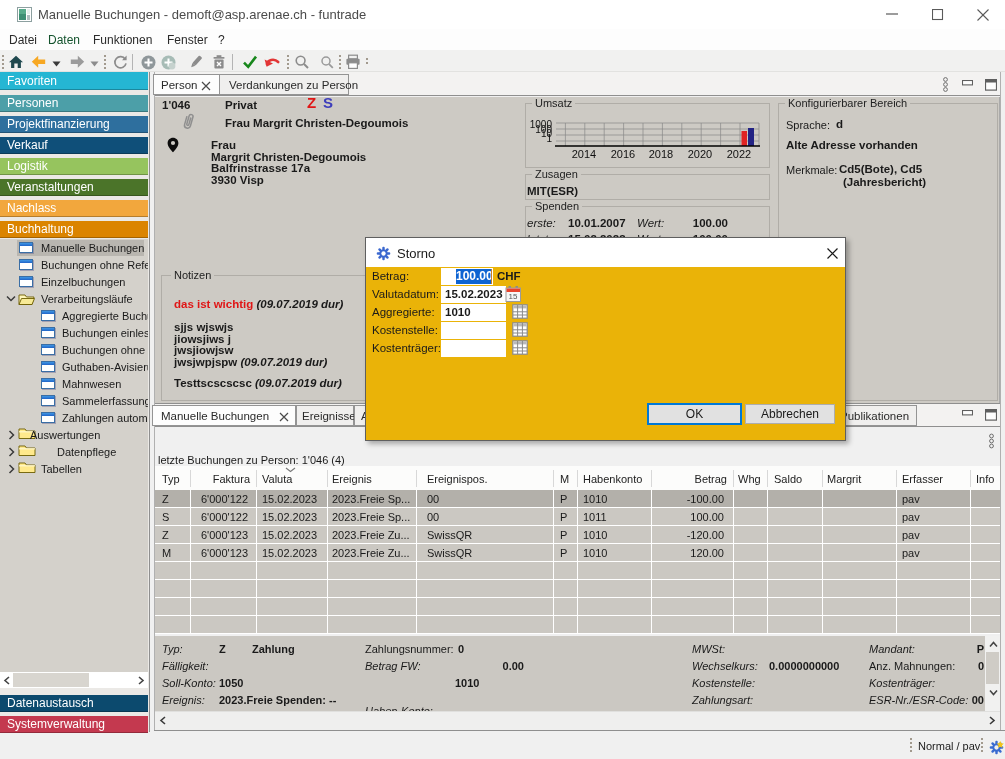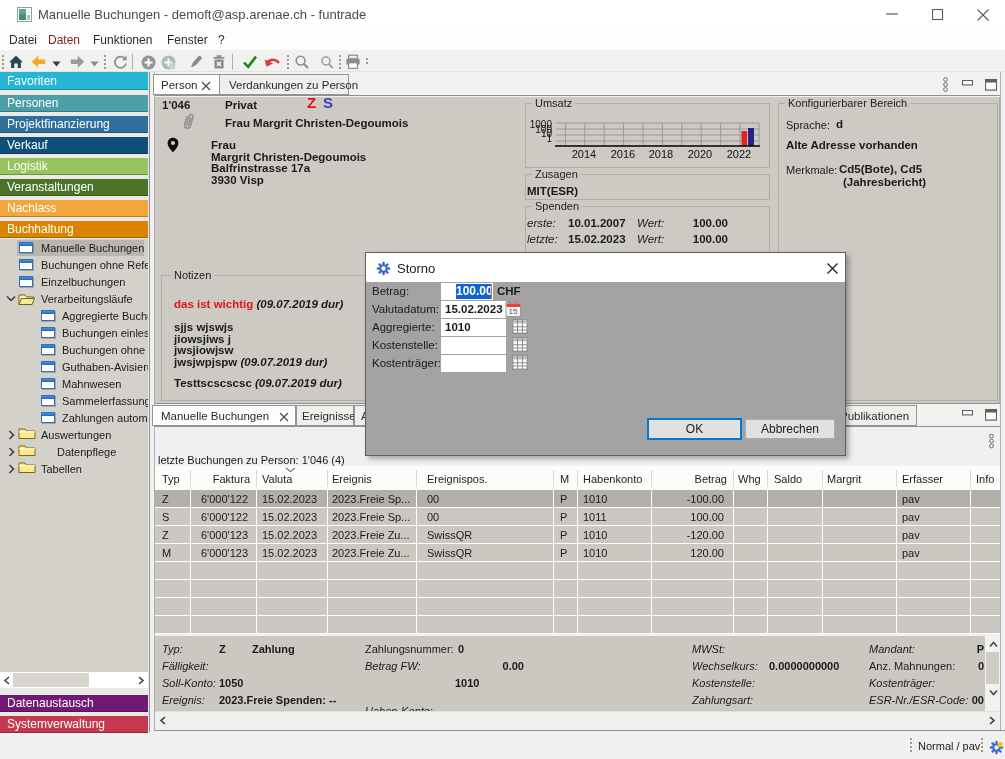--- a/index.html
+++ b/index.html
@@ -39,21 +39,21 @@
 <svg class="a" style="left:932px;top:9px" width="12" height="12">
     <rect x="0.5" y="0.5" width="10" height="10" fill="none" stroke="#5a5a5a" stroke-width="1.1"></rect>
   </svg>
 <svg class="a" style="left:977px;top:9px" width="12" height="12">
     <line x1="0.5" y1="0.5" x2="11.5" y2="11.5" stroke="#5a5a5a" stroke-width="1.1"></line>
     <line x1="11.5" y1="0.5" x2="0.5" y2="11.5" stroke="#5a5a5a" stroke-width="1.1"></line>
   </svg>
 
 <div class="a" style="left:0;top:29px;width:1005px;height:21px;background:#fdfdfd"></div>
 <div class="a" style="left:9px;top:33px;font-size:12px;line-height:15px;color:#2b2b2b">Datei</div>
-<div class="a" style="left:48px;top:33px;font-size:12px;line-height:15px;color:#7f1d1d">Daten</div>
+<div class="a" style="left:48px;top:33px;font-size:12px;line-height:15px;color:#14532d">Daten</div>
 <div class="a" style="left:93px;top:33px;font-size:12px;line-height:15px;color:#2b2b2b">Funktionen</div>
 <div class="a" style="left:167px;top:33px;font-size:12px;line-height:15px;color:#2b2b2b">Fenster</div>
 <div class="a" style="left:218px;top:33px;font-size:12px;line-height:15px;color:#2b2b2b">?</div>
 
 <div class="a" style="left:0;top:50px;width:1005px;height:22px;background:#f1f1f0;border-bottom:1px solid #e2e2e0"></div>
 <div class="dotsep" style="left:2px;top:55px;height:14px"></div>
 <svg class="gi" style="left:8px;top:54px" width="16" height="16">
     <path d="M1 8.2 L8 1.8 L15 8.2 H12.9 V14 H9.7 V9.6 H6.3 V14 H3.1 V8.2 Z" fill="#20494f"></path>
   </svg>
 <svg class="gi" style="left:31px;top:55px" width="15" height="14">
@@ -171,38 +171,38 @@
 <div class="trow" style="top:393px;padding-left:62px">Sammelerfassung Sp</div>
 <div class="wicon" style="left:41px;top:412px"></div>
 <div class="trow" style="top:410px;padding-left:62px">Zahlungen automatisch</div>
 <svg class="a" style="left:8px;top:430px" width="7" height="10">
     <path d="M1.5 1 L5.5 5 L1.5 9" stroke="#3a3a3a" stroke-width="1.5" fill="none"></path>
   </svg>
 <svg class="a" style="left:18px;top:427px" width="18" height="13">
     <path d="M1 11.5 V2 h6 l1.5 2 H17 v7.5 z" fill="#ffe98c" stroke="#6b5c00" stroke-width="0.9"></path>
     <path d="M1 4.8 H17" stroke="#fff8cf" stroke-width="1.2"></path>
   </svg>
-<div class="trow" style="top:427px;padding-left:41px">Auswertungen</div>
+<div class="trow" style="top:427px;padding-left:30px">Auswertungen</div>
 <svg class="a" style="left:8px;top:447px" width="7" height="10">
     <path d="M1.5 1 L5.5 5 L1.5 9" stroke="#3a3a3a" stroke-width="1.5" fill="none"></path>
   </svg>
 <svg class="a" style="left:18px;top:444px" width="18" height="13">
     <path d="M1 11.5 V2 h6 l1.5 2 H17 v7.5 z" fill="#ffe98c" stroke="#6b5c00" stroke-width="0.9"></path>
     <path d="M1 4.8 H17" stroke="#fff8cf" stroke-width="1.2"></path>
   </svg>
 <div class="trow" style="top:444px;padding-left:57px">Datenpflege</div>
 <svg class="a" style="left:8px;top:464px" width="7" height="10">
     <path d="M1.5 1 L5.5 5 L1.5 9" stroke="#3a3a3a" stroke-width="1.5" fill="none"></path>
   </svg>
 <svg class="a" style="left:18px;top:461px" width="18" height="13">
     <path d="M1 11.5 V2 h6 l1.5 2 H17 v7.5 z" fill="#ffe98c" stroke="#6b5c00" stroke-width="0.9"></path>
     <path d="M1 4.8 H17" stroke="#fff8cf" stroke-width="1.2"></path>
   </svg>
 <div class="trow" style="top:461px;padding-left:41px">Tabellen</div>
-<div class="shead" style="top:695px;background:#701a75">Datenaustausch</div>
+<div class="shead" style="top:695px;background:#0c4a6e">Datenaustausch</div>
 <div class="shead" style="top:716px;background:#c4394f">Systemverwaltung</div>
 <div class="a" style="left:0;top:733px;width:151px;height:26px;background:#f0f0f0"></div>
 
 <div class="a" style="left:154px;top:72px;width:847px;height:24px;background:#f3f2f1;border-bottom:1px solid #8f8f8f;border-left:1px solid #b5b5b5"></div>
 <div class="tab tabact" style="left:153px;top:74px;width:67px">
   <span style="position:absolute;left:7px;top:1px">Person</span>
   <svg style="position:absolute;left:47px;top:6px" width="10" height="10">
       <path d="M1 1 L9 9 M9 1 L1 9" stroke="#4a4a4a" stroke-width="1.2"></path>
     </svg>
 </div>
@@ -490,21 +490,21 @@
       <rect x="6.7" y="0.8" width="2.6" height="14.4" rx="1.1"></rect>
       <rect x="6.7" y="0.8" width="2.6" height="14.4" rx="1.1" transform="rotate(45 8 8)"></rect>
       <rect x="6.7" y="0.8" width="2.6" height="14.4" rx="1.1" transform="rotate(90 8 8)"></rect>
       <rect x="6.7" y="0.8" width="2.6" height="14.4" rx="1.1" transform="rotate(135 8 8)"></rect>
       <circle cx="8" cy="8" r="4.4"></circle>
     </g>
     <circle cx="8" cy="8" r="2.3" fill="#f0f0f0"></circle>
     <path d="M12 1 l1.2 2.4 2.6 0.4 -1.9 1.9 0.5 2.6 -2.4-1.2 -2.4 1.2 0.5-2.6 -1.9-1.9 2.6-0.4 z" fill="#f5c518"></path>
   </svg>
 
-<div class="a" style="left:365px;top:252px;width:481px;height:204px;background:#a3a3a3;border:1px solid #5f5f5f;box-shadow:3px 3px 5px rgba(0,0,0,0.3);z-index:10">
+<div class="a" style="left:365px;top:237px;width:481px;height:204px;background:#eab308;border:1px solid #5f5f5f;box-shadow:3px 3px 5px rgba(0,0,0,0.3);z-index:10">
   <div class="a" style="left:0;top:0;width:479px;height:29px;background:#fff"></div>
   <svg class="a" style="left:10px;top:8px" width="15" height="15" viewBox="0 0 16 16">
       <g fill="#3b68cf">
         <rect x="6.7" y="0.8" width="2.6" height="14.4" rx="1.1"></rect>
         <rect x="6.7" y="0.8" width="2.6" height="14.4" rx="1.1" transform="rotate(45 8 8)"></rect>
         <rect x="6.7" y="0.8" width="2.6" height="14.4" rx="1.1" transform="rotate(90 8 8)"></rect>
         <rect x="6.7" y="0.8" width="2.6" height="14.4" rx="1.1" transform="rotate(135 8 8)"></rect>
         <circle cx="8" cy="8" r="4.4"></circle>
       </g>
       <circle cx="8" cy="8" r="2.3" fill="#fff"></circle>

